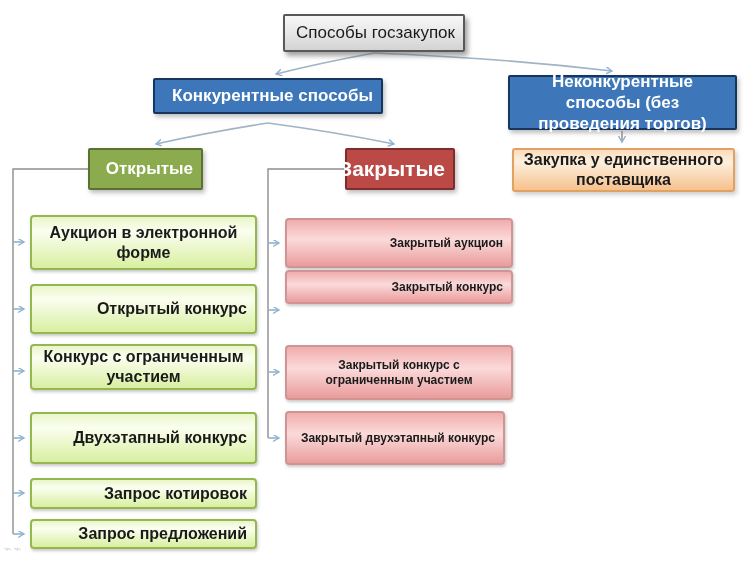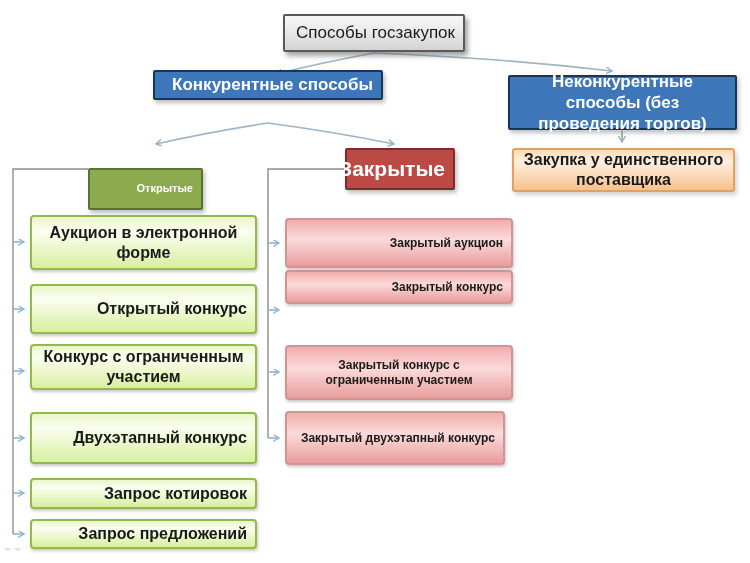--- a/index.html
+++ b/index.html
@@ -45,23 +45,22 @@
     font-size: 17px;
     font-weight: bold;
   }
   
   .green-node {
     background: var(--green-fill, #8cab4e);
     border: 2px solid var(--green-border, #5a7231);
     border-radius: 2px;
     box-shadow: 2px 3px 4px rgba(130,130,130,0.5);
     color: #ffffff;
-    font-size: 11px;
-    font-weight: bold;
-    margin-top: 20px;
+    font-size: 17px;
+    font-weight: bold;
   }
   
   .red-node {
     background: var(--red-fill, #bb4a47);
     border: 2px solid var(--red-border, #7d2e2c);
     border-radius: 2px;
     box-shadow: 2px 3px 4px rgba(130,130,130,0.5);
     color: #ffffff;
     font-size: 21px;
     font-weight: bold;
@@ -153,21 +152,21 @@
     <path class="stub" d="M268,243 L279,243" marker-end="url(#arw)"></path>
     <path class="stub" d="M268,310 L279,310" marker-end="url(#arw)"></path>
     <path class="stub" d="M268,372 L279,372" marker-end="url(#arw)"></path>
     <path class="stub" d="M268,438 L279,438" marker-end="url(#arw)"></path>
   </svg>
 
   <div class="node root-node" style="left:283px; top:14px; width:182px; height:38px;">
     <span>Способы госзакупок</span>
   </div>
 
-  <div class="node blue-node" style="left:153px; top:70px; width:230px; height:30px;">
+  <div class="node blue-node" style="left:153px; top:78px; width:230px; height:36px;">
     <span>Конкурентные способы</span>
   </div>
   <div class="node blue-node" style="left:508px; top:75px; width:229px; height:55px;">
     <span>Неконкурентные способы (без проведения торгов)</span>
   </div>
 
   <div class="node green-node" style="left:88px; top:148px; width:115px; height:42px;">
     <span>Открытые</span>
   </div>
   <div class="node red-node" style="left:345px; top:148px; width:110px; height:42px;">

